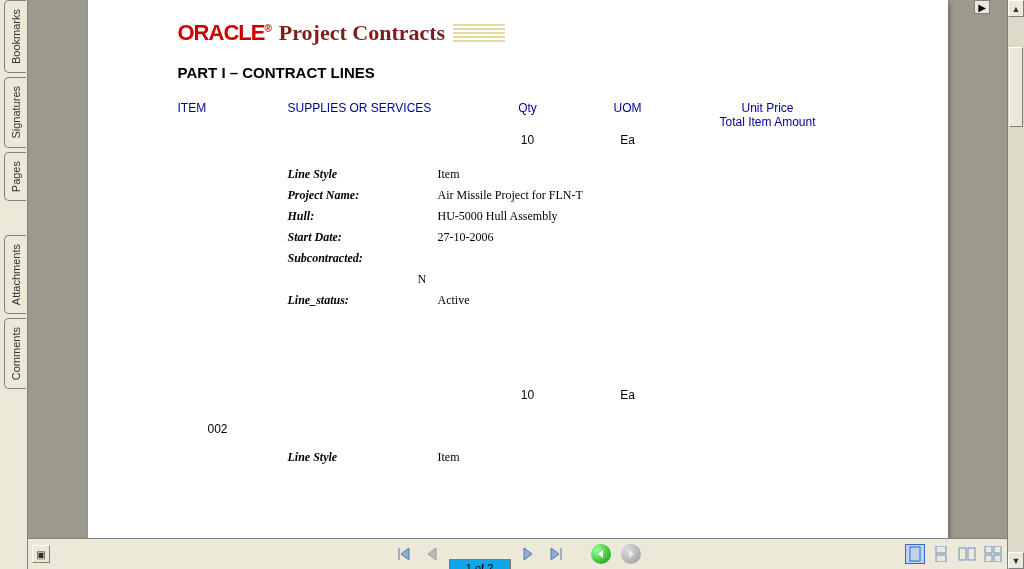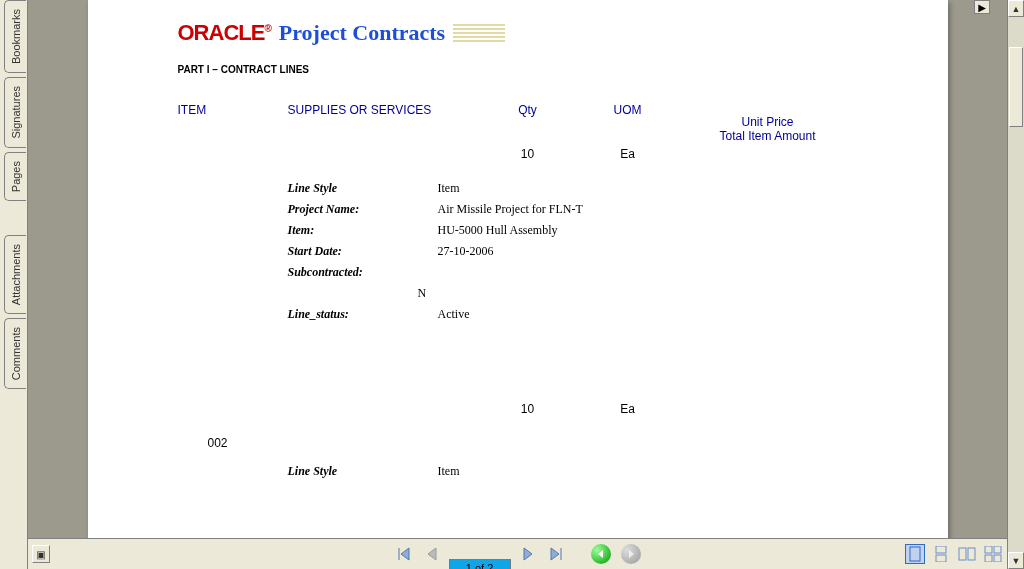--- a/index.html
+++ b/index.html
@@ -82,47 +82,47 @@
   font-weight: 700;
   font-size: 22px;
   color: #c00;
   letter-spacing: -1px;
 }
 .oracle-logo sup { font-size: 10px; vertical-align: super; color:#c00;}
 .pc-title {
   font-family: "Times New Roman", serif;
   font-size: 22px;
   font-weight: bold;
-  color: #1d4ed8;
+  color: #7f1d1d;
 }
 .header-bars {
   height: 18px;
   width: 52px;
   background: repeating-linear-gradient(to bottom, #e3d9a4 0, #e3d9a4 2px, transparent 2px, transparent 4px);
 }
 
 .part-title {
-  font-size: 10px;
+  font-size: 15px;
   font-weight: bold;
-  margin-bottom: 28px;
+  margin-bottom: 20px;
 }
 
 
 .col-headers {
   display: flex;
   font-size: 12px;
   color: #000099;
   font-family: Arial, sans-serif;
   margin-bottom: 4px;
 }
 .col-item { width: 110px; }
 .col-supply { width: 190px; }
 .col-qty { width: 100px; text-align: center;}
 .col-uom { width: 100px; text-align: center;}
-.col-price { flex:1; text-align: center; margin-top: 12px; }
+.col-price { flex:1; text-align: center; }
 
 .data-row {
   display: flex;
   font-size: 12px;
   margin-bottom: 20px;
 }
 .data-row .col-item, .data-row .col-supply { }
 .data-row .col-qty, .data-row .col-uom { text-align: center; }
 
 .line-block {
@@ -292,21 +292,21 @@
       <div class="line-block">
         <div class="field-row">
           <div class="field-label">Line Style</div>
           <div class="field-value">Item</div>
         </div>
         <div class="field-row">
           <div class="field-label">Project Name:</div>
           <div class="field-value">Air Missile Project for FLN-T</div>
         </div>
         <div class="field-row">
-          <div class="field-label">Item:</div>
+          <div class="field-label">Hull:</div>
           <div class="field-value">HU-5000 Hull Assembly</div>
         </div>
         <div class="field-row">
           <div class="field-label">Start Date:</div>
           <div class="field-value">27-10-2006</div>
         </div>
         <div class="field-row">
           <div class="field-label">Subcontracted:</div>
           <div class="field-value"></div>
         </div>

